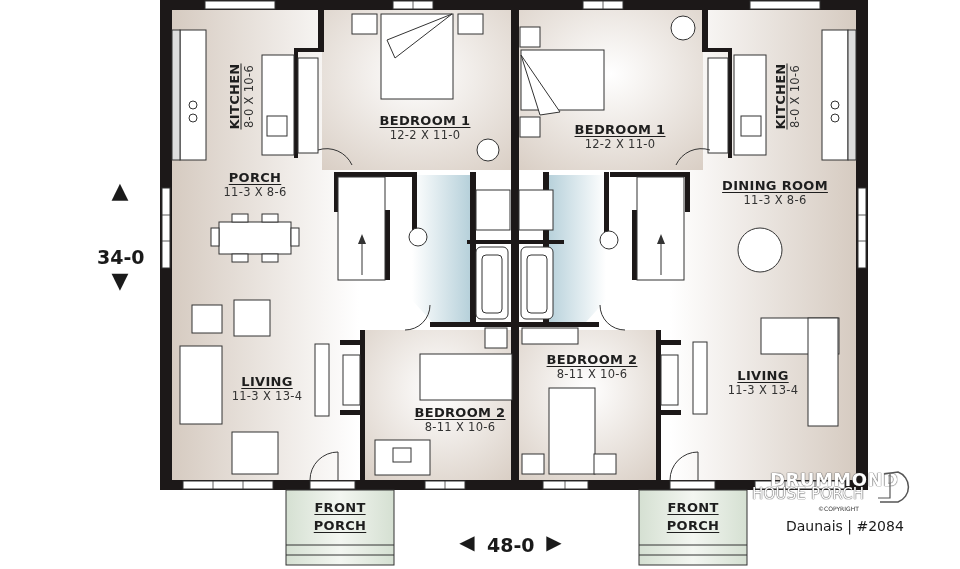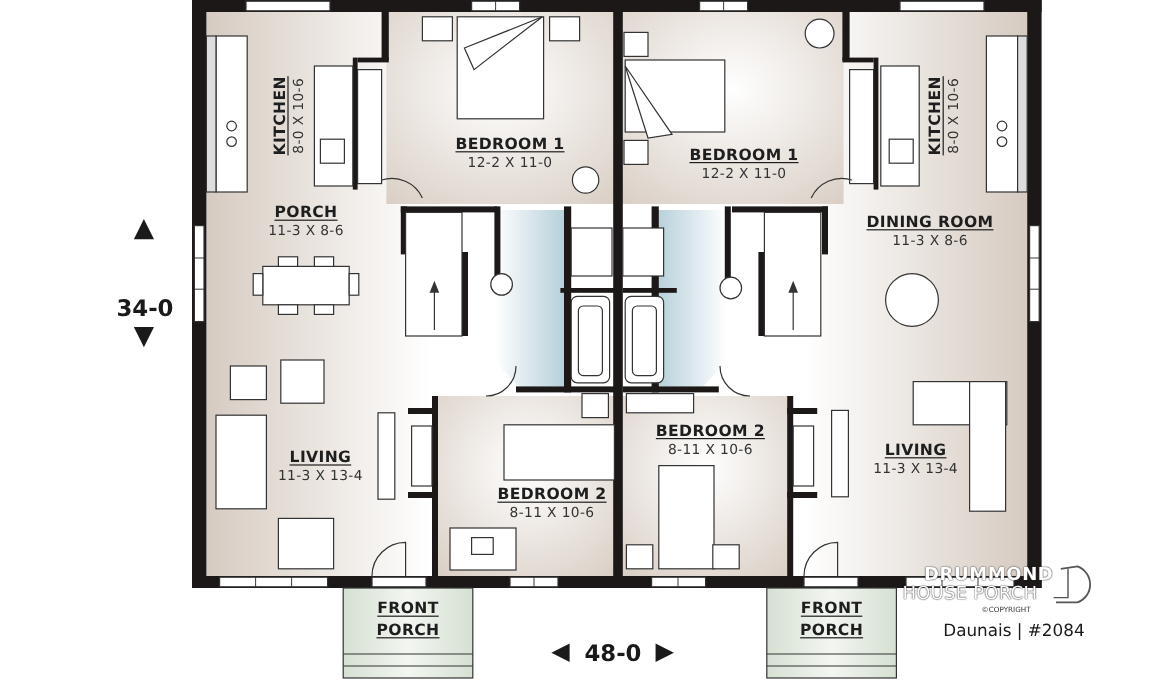--- a/index.html
+++ b/index.html
@@ -286,20 +286,20 @@
 </div>
 
 <div class="lbl" style="left:95px; top:178px; width:50px; font-size:22px; color:#1a1a1a;">▲</div>
 <div class="dim-label" style="left:97px; top:230px;margin-top:16px;">34-0</div>
 <div class="lbl" style="left:95px; top:268px; width:50px; font-size:22px; color:#1a1a1a;">▼</div>
 
 <div class="lbl" style="left:452px; top:530px; width:30px; font-size:20px; color:#1a1a1a;">◀</div>
 <div class="dim-label" style="left:487px; top:534px;">48-0</div>
 <div class="lbl" style="left:539px; top:530px; width:30px; font-size:20px; color:#1a1a1a;">▶</div>
 
-<div class="brand" style="left:770px; top:469px; font-size:15px; letter-spacing:0.5px;">DRUMMOND</div>
+<div class="brand" style="left:770px; top:469px; font-size:18px; letter-spacing:0.5px;">DRUMMOND</div>
 <div class="brand" style="left:752px; top:485px; font-size:15px; font-weight:normal; letter-spacing:0.2px;">HOUSE PORCH</div>
 <div class="lbl" style="left:818px; top:505px; font-size:6px; color:#333;">©COPYRIGHT</div>
 <svg style="position:absolute; left:876px; top:470px;" width="44" height="36">
   <path d="M8,4 L22,2 A16,16 0 0 1 22,32 L4,32" fill="none" stroke="#555" stroke-width="1.5"></path>
   <path d="M14,4 L14,28 L2,28" fill="none" stroke="#555" stroke-width="1.2"></path>
 </svg>
 <div class="caption" style="left:786px; top:518px;">Daunais | #2084</div>
 
 </body></html>

